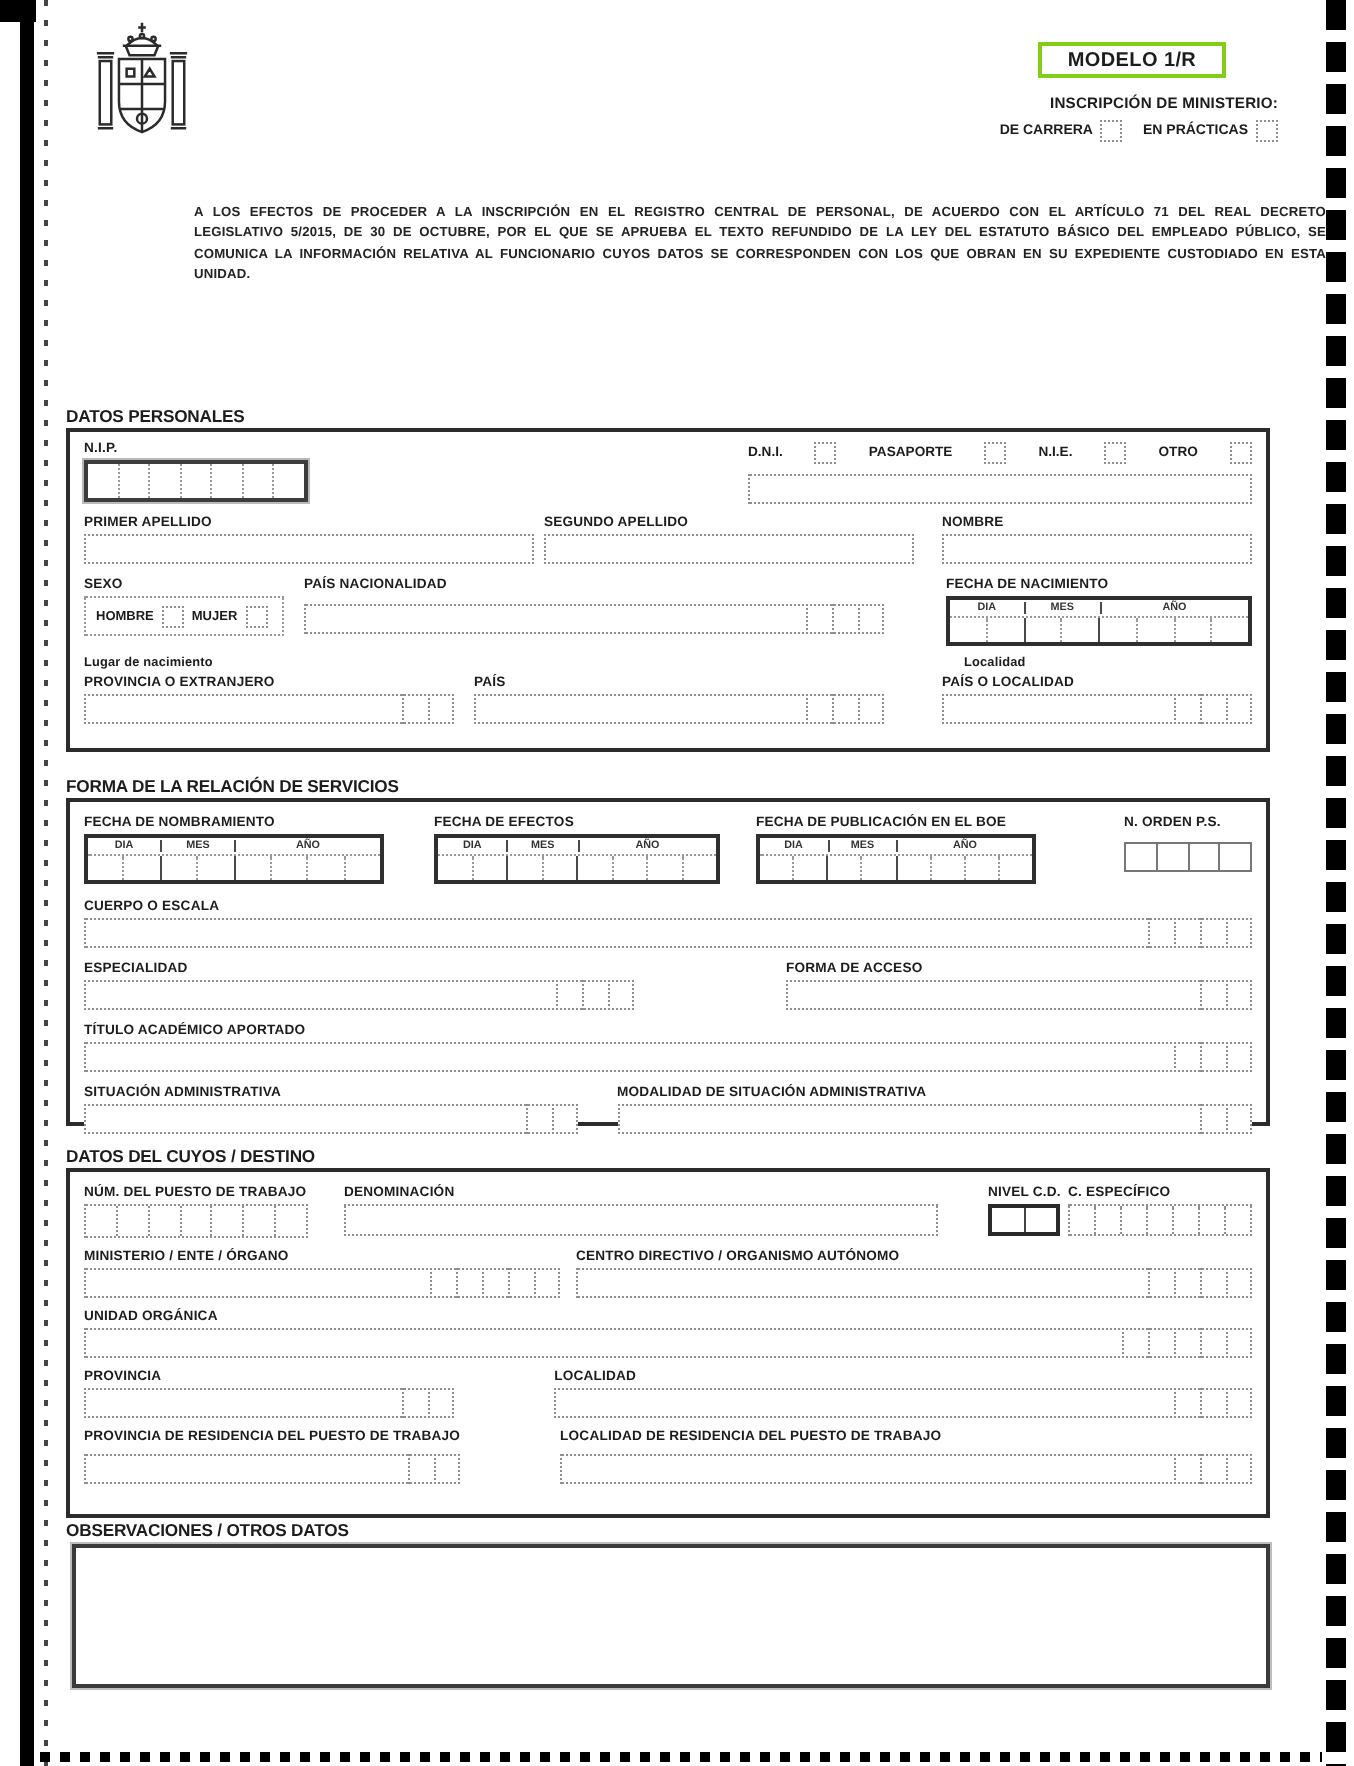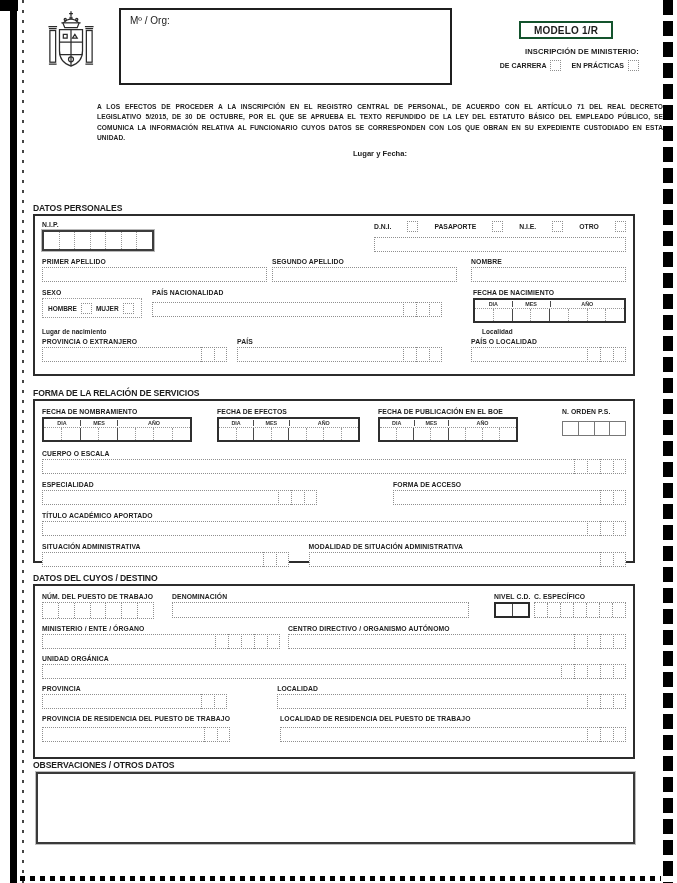--- a/index.html
+++ b/index.html
@@ -15,21 +15,21 @@
     background-image: repeating-linear-gradient(180deg, #000 0 15px, #fff 15px 21px); }
   .edge-bottom { position: absolute; left: 10px; right: 16px; bottom: 2px; height: 5px;
     background-image: repeating-linear-gradient(90deg, #000 0 5px, transparent 5px 10px); }
 
   
   .header { position: absolute; left: 33px; top: 8px; width: 606px; display: flex; }
   .emblem { margin-left: 14px; margin-top: 2px; width: 48px; }
   .orgbox { margin-left: 24px; width: 333px; height: 77px; border: 2px solid #1f1f1f; background: #fff; }
   .orglabel { display: block; padding: 5px 9px; font-size: 10px; color: #222; }
   .hright { margin-left: auto; width: 164px; display: flex; flex-direction: column; align-items: flex-end; }
-  .badge { margin-top: 13px; margin-right: 26px; width: 94px; height: 18px; border: 2px solid #14532d;
+  .badge { margin-top: 13px; margin-right: 26px; width: 94px; height: 18px; border: 2px solid #84cc16;
     display: flex; align-items: center; justify-content: center; font-size: 10px; font-weight: bold; letter-spacing: 0.2px; }
   .insc { margin-top: 8px; font-size: 7.6px; font-weight: bold; letter-spacing: 0.1px; }
   .cbrow { margin-top: 4px; display: flex; align-items: center; gap: 4px; font-size: 7px; font-weight: bold; }
   .cb { width: 11px; height: 11px; border: 1px dotted #8f8f8f; background: #fff; display: inline-block; flex: none; }
 
   
   .intro { position: absolute; left: 97px; top: 102px; width: 566px; font-size: 6.6px; line-height: 10.4px;
     text-align: justify; font-weight: 600; letter-spacing: 0.1px; word-spacing: 1.6px; color: #232323; }
   .placedate { position: absolute; left: 97px; top: 149px; width: 566px; text-align: center;
     font-size: 7.6px; font-weight: 600; }
@@ -99,37 +99,33 @@
           <path d="M2 19 h8 M2 56 h8 M1.5 17 h9"></path>
           <rect x="41" y="21" width="6" height="33"></rect>
           <path d="M40 19 h8 M40 56 h8 M39.5 17 h9"></path>
           <path d="M13 20 h24 v22 q0 12 -12 16 q-12 -4 -12 -16 z"></path>
           <path d="M13 33 h24 M25 20 v38 M13 46 h24"></path>
           <circle cx="25" cy="51" r="2.6"></circle>
           <path d="M17 25 h4 v4 h-4 z M29 25 l2.5 4 l-5 0 z"></path>
         </g>
       </svg>
     </div>
-    <div class="orgbox">
-      <span class="orglabel">Mº / Org:</span>
-    </div>
     <div class="hright">
       <div class="badge">MODELO 1/R</div>
       <div class="insc">INSCRIPCIÓN DE MINISTERIO:</div>
       <div class="cbrow">
         <span>DE CARRERA</span>
         <span class="cb"></span>
         <span style="margin-left:6px">EN PRÁCTICAS</span>
         <span class="cb"></span>
       </div>
     </div>
   </div>
 
   <p class="intro">A LOS EFECTOS DE PROCEDER A LA INSCRIPCIÓN EN EL REGISTRO CENTRAL DE PERSONAL, DE ACUERDO CON EL ARTÍCULO 71 DEL REAL DECRETO LEGISLATIVO 5/2015, DE 30 DE OCTUBRE, POR EL QUE SE APRUEBA EL TEXTO REFUNDIDO DE LA LEY DEL ESTATUTO BÁSICO DEL EMPLEADO PÚBLICO, SE COMUNICA LA INFORMACIÓN RELATIVA AL FUNCIONARIO CUYOS DATOS SE CORRESPONDEN CON LOS QUE OBRAN EN SU EXPEDIENTE CUSTODIADO EN ESTA UNIDAD.</p>
-  <div class="placedate">Lugar y Fecha:</div>
 
   <div class="stitle" style="top:203px">DATOS PERSONALES</div>
   <div class="sbox" style="top:214px;height:162px">
     <div class="row">
       <div style="width:130px">
         <div class="fl">N.I.P.</div>
         <div class="nipgrid">
           <i></i>
             <i></i>
             <i></i>

